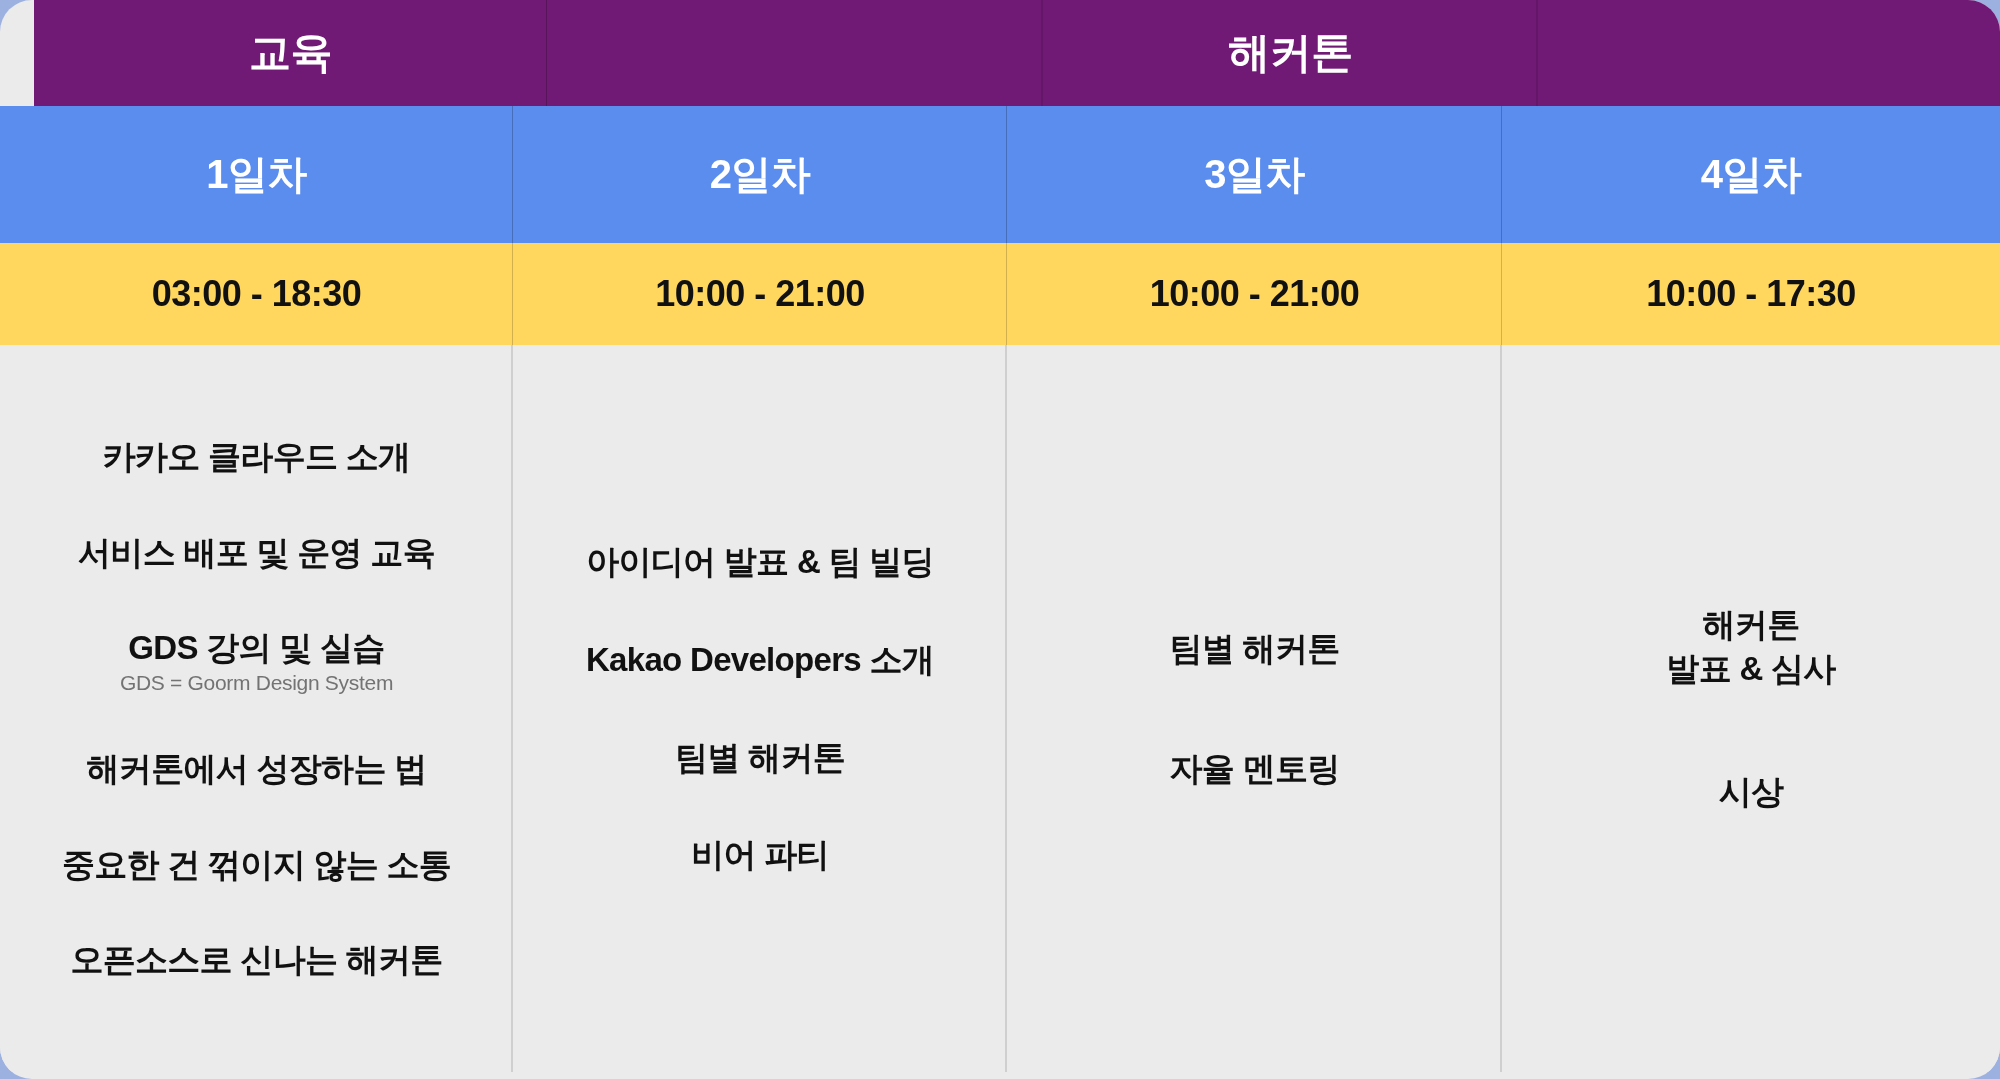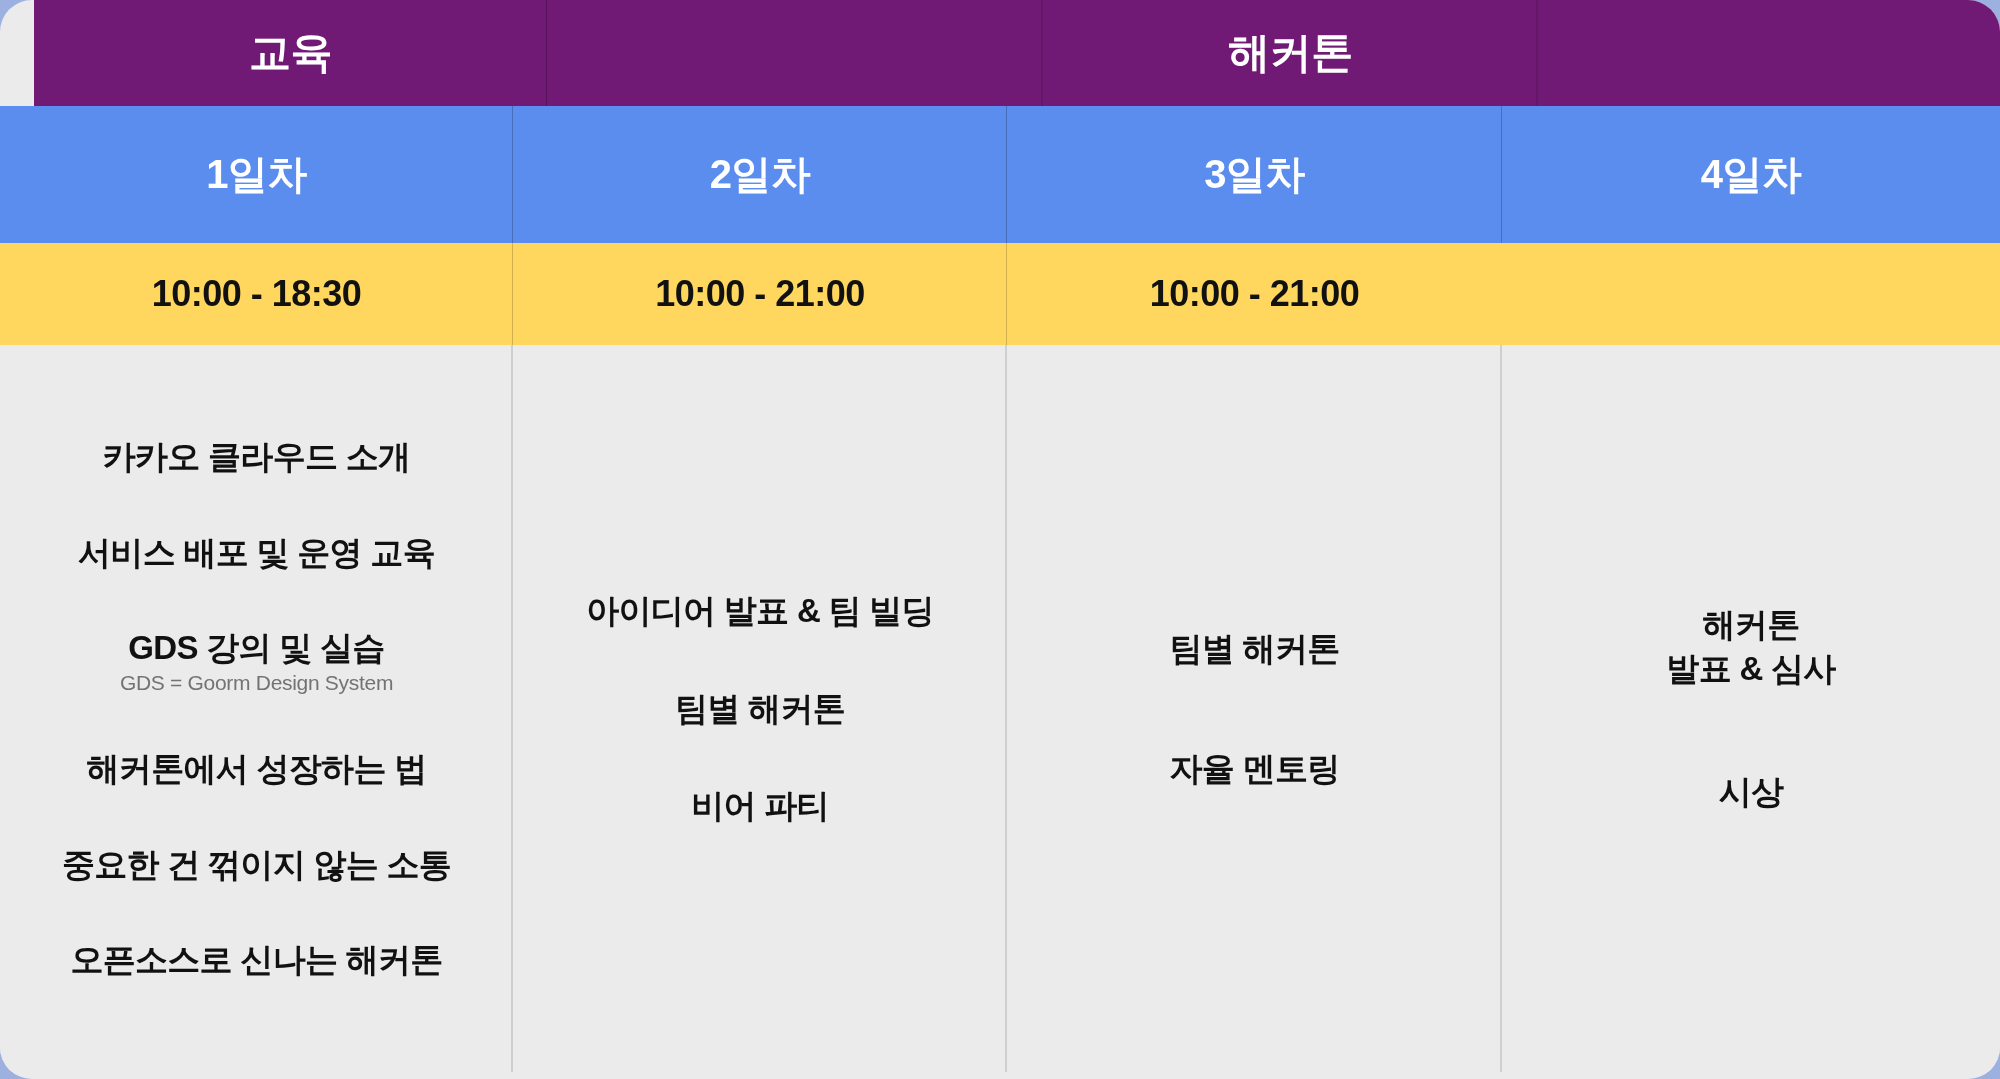--- a/index.html
+++ b/index.html
@@ -197,44 +197,48 @@
     <div class="day-cell col-3">
       <span>3일차</span>
     </div>
     <div class="day-cell col-4">
       <span>4일차</span>
     </div>
   </div>
 
   <div class="time-row">
     <div class="time-cell col-1">
-      <span>10:00 - 18:30</span>
+      <span>03:00 - 18:30</span>
     </div>
     <div class="time-cell col-2">
       <span>10:00 - 21:00</span>
     </div>
     <div class="time-cell col-3">
       <span>10:00 - 21:00</span>
+    </div>
+    <div class="time-cell col-4">
+      <span>10:00 - 17:30</span>
     </div>
   </div>
 
   <div class="body-row">
 
     <div class="body-cell col-1">
       <div class="session">카카오 클라우드 소개</div>
       <div class="session">서비스 배포 및 운영 교육</div>
       <div class="session has-note">GDS 강의 및 실습</div>
       <div class="session-note">GDS = Goorm Design System</div>
       <div class="session">해커톤에서 성장하는 법</div>
       <div class="session">중요한 건 꺾이지 않는 소통</div>
       <div class="session">오픈소스로 신나는 해커톤</div>
     </div>
 
     <div class="body-cell col-2">
       <div class="session">아이디어 발표 &amp; 팀 빌딩</div>
+      <div class="session">Kakao Developers 소개</div>
       <div class="session">팀별 해커톤</div>
       <div class="session">비어 파티</div>
     </div>
 
     <div class="body-cell col-3">
       <div class="session">팀별 해커톤</div>
       <div class="session">자율 멘토링</div>
     </div>
 
     <div class="body-cell col-4">

